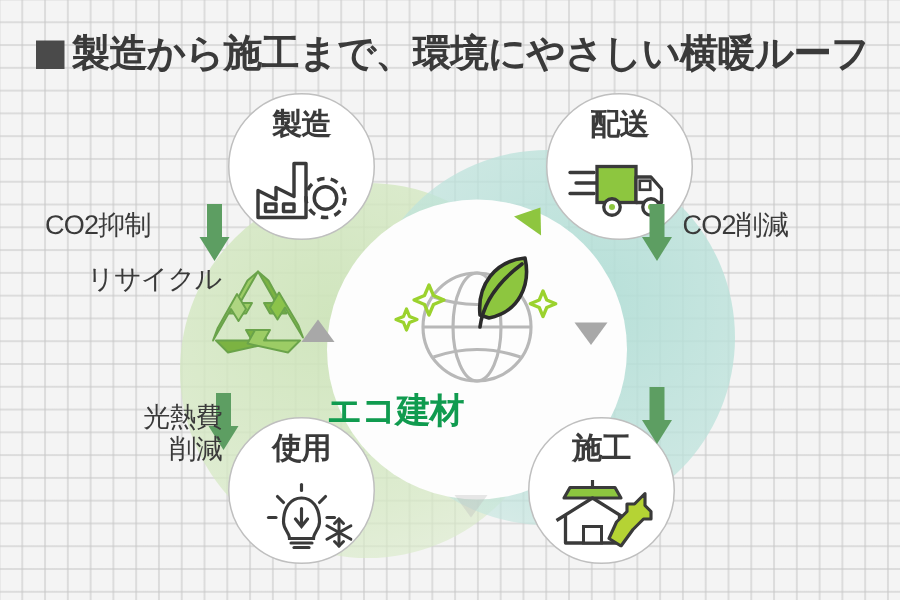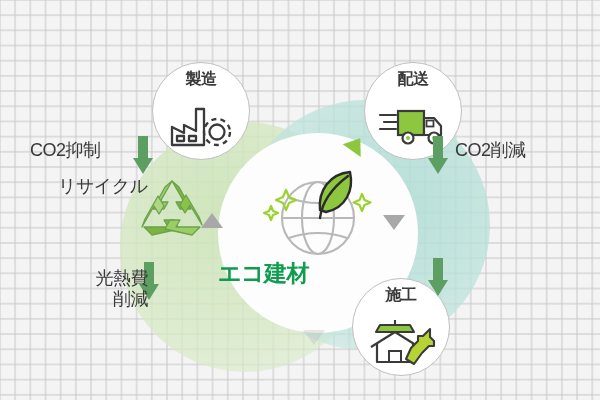--- a/index.html
+++ b/index.html
@@ -73,21 +73,21 @@
   }
 
   
   .node{
     position:absolute;width:98px;height:98px;border-radius:50%;
     background:#ffffff;border:1.6px solid #bfbfbf;
     box-sizing:border-box;
   }
   .node .nlabel{
     position:absolute;left:0;right:0;top:6px;text-align:center;
-    font-size:16px;font-weight:700;color:#3a3a3a;letter-spacing:-.5px;
+    font-size:20px;font-weight:700;color:#3a3a3a;letter-spacing:-.5px;
   }
   .node .nicon{
     position:absolute;left:0;right:0;top:34px;height:58px;
     display:flex;align-items:center;justify-content:center;
   }
   #nodeMake{left:152px;top:62px;}
   #nodeShip{left:364px;top:62px;}
   #nodeUse{left:152px;top:278px;}
   #nodeBuild{left:352px;top:278px;}
 
@@ -112,20 +112,24 @@
   }
   #globeWrap{position:absolute;left:258px;top:150px;width:120px;height:115px;}
 
   #recycleIcon{position:absolute;left:134px;top:175px;width:76px;height:68px;}
 </style>
 </head>
 <body>
 
 <div id="stage">
 
+  <div id="title">
+    <span class="sq"></span>
+    <span>製造から施工まで、環境にやさしい横暖ルーフ</span>
+  </div>
 
   <div class="blob" id="blobGreen"></div>
   <div class="blob" id="blobTeal"></div>
   <div id="centerDisc"></div>
 
   <div class="cyc" id="cycLeft"></div>
   <div class="cyc" id="cycRight"></div>
   <div class="cyc" id="cycTop"></div>
   <div class="cyc" id="cycBottom"></div>
 
@@ -197,20 +201,44 @@
         <path d="M46 13 L56 13 L63 21 L63 30 L46 30 Z" fill="#fff" stroke="#3a3a3a" stroke-width="2.2" stroke-linejoin="round"></path>
         <rect x="48.5" y="15.5" width="7" height="6" fill="#fff" stroke="#3a3a3a" stroke-width="1.8"></rect>
         <circle cx="30" cy="33" r="5.5" fill="#fff" stroke="#3a3a3a" stroke-width="2.2"></circle>
         <circle cx="30" cy="33" r="2" fill="#8dc63f"></circle>
         <circle cx="56" cy="33" r="5.5" fill="#fff" stroke="#3a3a3a" stroke-width="2.2"></circle>
         <circle cx="56" cy="33" r="2" fill="#8dc63f"></circle>
       </svg>
     </div>
   </div>
 
+  <div class="node" id="nodeUse">
+    <div class="nlabel">使用</div>
+    <div class="nicon">
+      <svg width="68" height="48" viewBox="0 0 68 48">
+        <g fill="none" stroke="#3a3a3a" stroke-width="2.1" stroke-linecap="round">
+          <path d="M22 30 C22 20 27 14 34 14 C41 14 46 20 46 30 C46 35 42 37 42 41 L26 41 C26 37 22 35 22 30 Z"></path>
+          <line x1="27" y1="44" x2="41" y2="44"></line>
+          <line x1="29" y1="47" x2="39" y2="47"></line>
+          <path d="M34 21 L34 32 M30 28 L34 33 L38 28"></path>
+          <line x1="12" y1="27" x2="17" y2="27"></line>
+          <line x1="51" y1="27" x2="56" y2="27"></line>
+          <line x1="18" y1="13" x2="22" y2="17"></line>
+          <line x1="50" y1="13" x2="46" y2="17"></line>
+          <line x1="34" y1="5" x2="34" y2="9"></line>
+        </g>
+        <g fill="none" stroke="#3a3a3a" stroke-width="2" stroke-linecap="round">
+          <line x1="59" y1="28" x2="59" y2="46"></line>
+          <line x1="51" y1="32.5" x2="67" y2="41.5"></line>
+          <line x1="67" y1="32.5" x2="51" y2="41.5"></line>
+          <path d="M56 31 L59 28 L62 31 M56 43 L59 46 L62 43"></path>
+        </g>
+      </svg>
+    </div>
+  </div>
 
   <div class="node" id="nodeBuild">
     <div class="nlabel">施工</div>
     <div class="nicon">
       <svg width="70" height="46" viewBox="0 0 70 46">
         <path d="M14 6 L44 6 L48 13 L10 13 Z" fill="#8dc63f" stroke="#3a3a3a" stroke-width="2.1" stroke-linejoin="round"></path>
         <line x1="29" y1="1" x2="29" y2="6" stroke="#3a3a3a" stroke-width="2.1"></line>
         <path d="M5 28 L29 13 L53 28" fill="none" stroke="#3a3a3a" stroke-width="2.2" stroke-linejoin="round"></path>
         <path d="M11 25 L11 43 L47 43 L47 25" fill="#fff" stroke="#3a3a3a" stroke-width="2.2" stroke-linejoin="round"></path>
         <rect x="23" y="32" width="12" height="11" fill="#fff" stroke="#3a3a3a" stroke-width="2"></rect>

